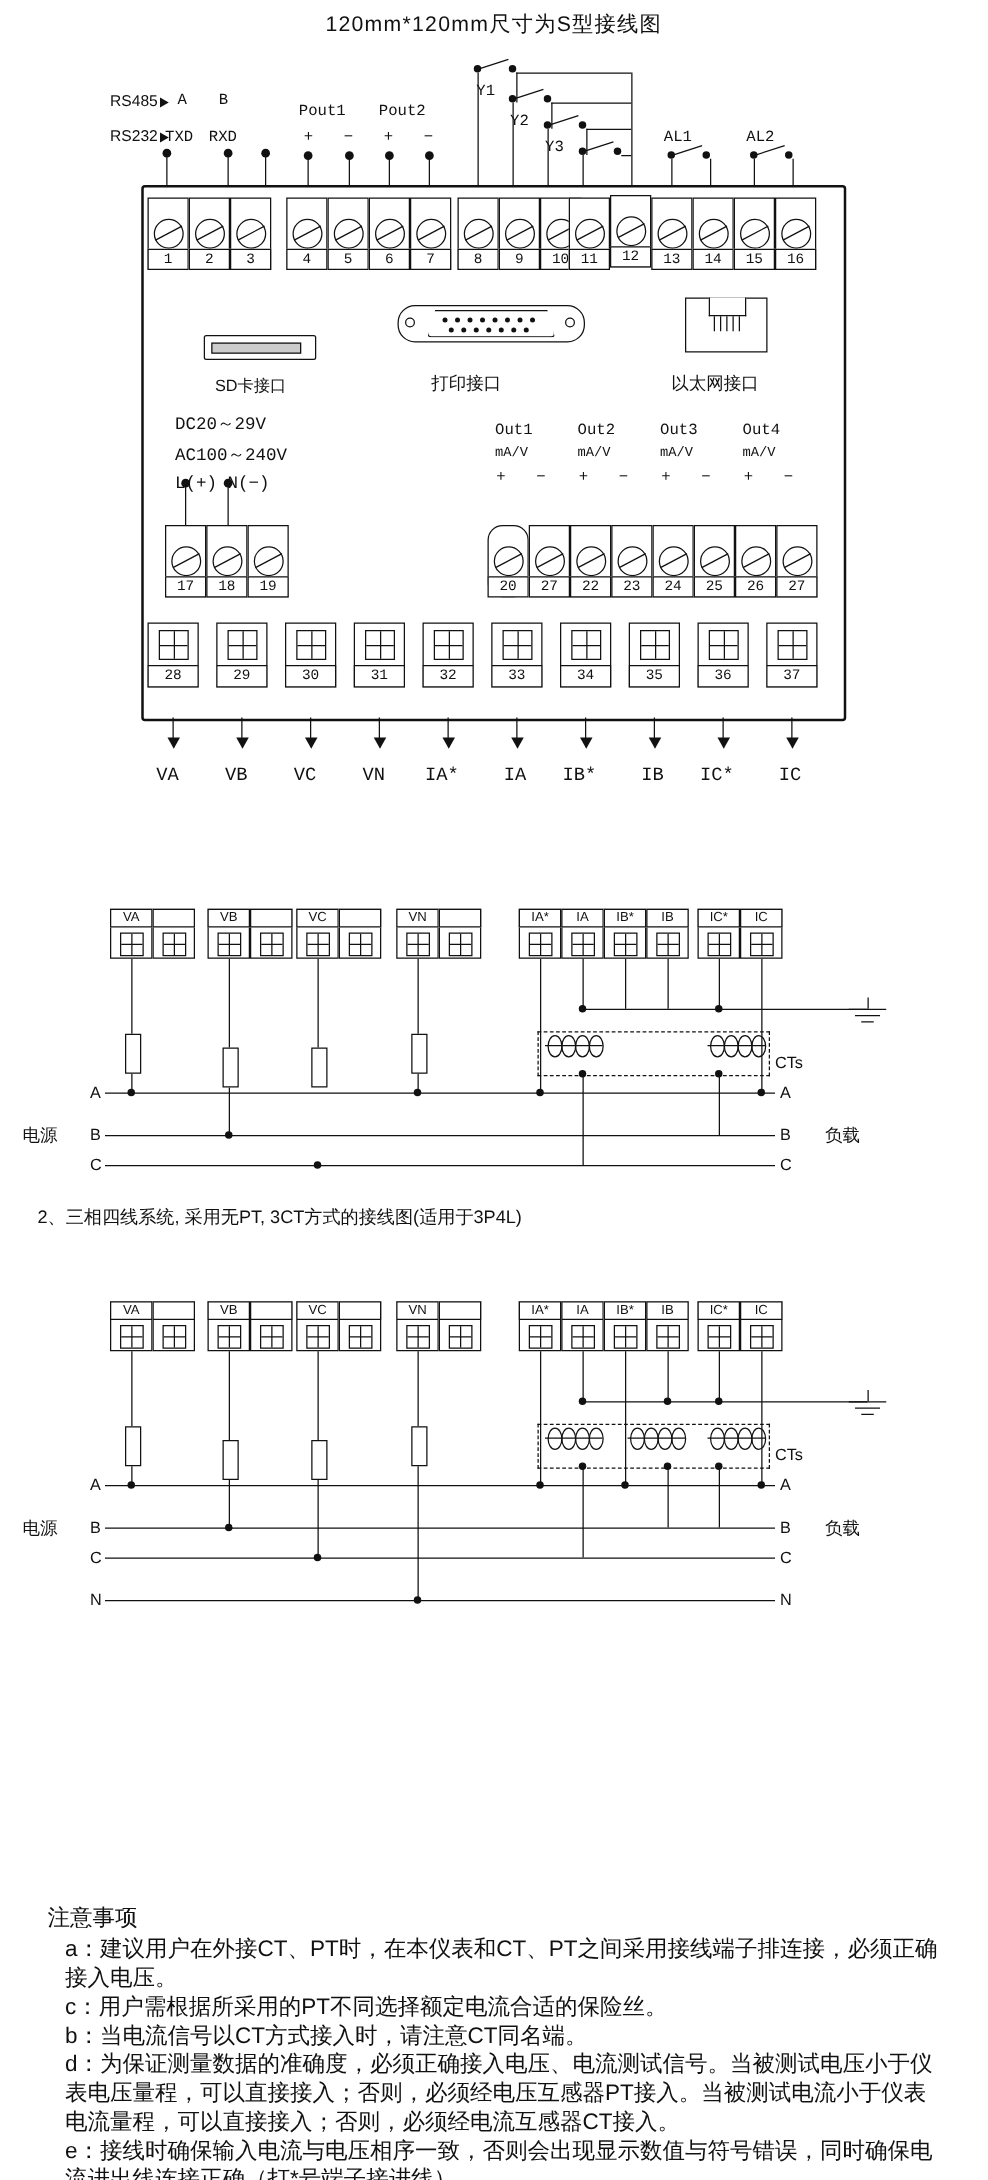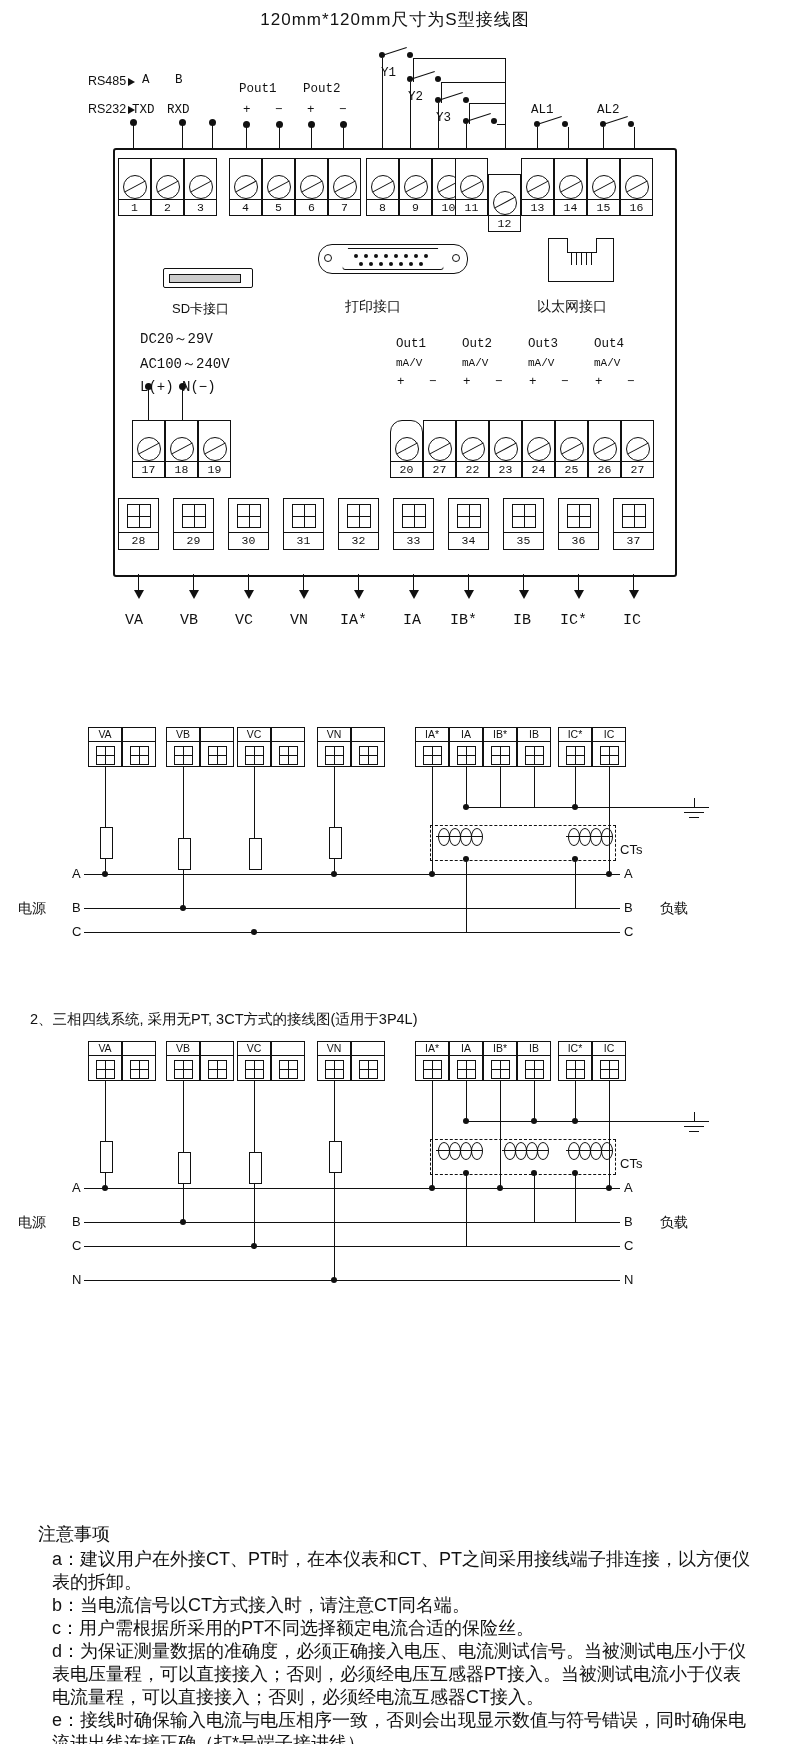--- a/index.html
+++ b/index.html
@@ -270,21 +270,21 @@
           <div class="tnumbox">9</div>
         </div>
       <div class="term" style="left:432px;top:158px;">
           <div class="screw"></div>
           <div class="tnumbox">10</div>
         </div>
       <div class="term" style="left:455px;top:158px;">
           <div class="screw"></div>
           <div class="tnumbox">11</div>
         </div>
-      <div class="term" style="left:488px;top:174px;">
+      <div class="term" style="left:488px;top:156px;">
           <div class="screw"></div>
           <div class="tnumbox">12</div>
         </div>
       <div class="term" style="left:521px;top:158px;">
           <div class="screw"></div>
           <div class="tnumbox">13</div>
         </div>
       <div class="term" style="left:554px;top:158px;">
           <div class="screw"></div>
           <div class="tnumbox">14</div>
@@ -612,21 +612,21 @@
     <div class="lbl" style="left:72px;top:924px;font-size:13px;">C</div>
 
     <div class="lbl" style="left:624px;top:866px;font-size:13px;">A</div>
     <div class="lbl" style="left:624px;top:900px;font-size:13px;">B</div>
     <div class="lbl" style="left:624px;top:924px;font-size:13px;">C</div>
 
     <div class="lbl" style="left:18px;top:900px;font-size:14px;">电源</div>
     <div class="lbl" style="left:660px;top:900px;font-size:14px;">负载</div>
   </div>
 
-  <div class="sect" style="left:30px;top:1010px;text-align:right;">2、三相四线系统, 采用无PT, 3CT方式的接线图(适用于3P4L)</div>
+  <div class="sect" style="left:30px;top:964px;text-align:right;">2、三相四线系统, 采用无PT, 3CT方式的接线图(适用于3P4L)</div>
 
   <div>
     <div class="wterm" style="left:88px;top:1041px;">
         <div class="cap">VA</div>
         <div class="gx"></div>
       </div>
     <div class="wterm" style="left:122px;top:1041px;">
         <div class="cap"></div>
         <div class="gx"></div>
       </div>
@@ -763,20 +763,20 @@
     <div class="lbl" style="left:624px;top:1214px;font-size:13px;">B</div>
     <div class="lbl" style="left:624px;top:1238px;font-size:13px;">C</div>
     <div class="lbl" style="left:624px;top:1272px;font-size:13px;">N</div>
 
     <div class="lbl" style="left:18px;top:1214px;font-size:14px;">电源</div>
     <div class="lbl" style="left:660px;top:1214px;font-size:14px;">负载</div>
   </div>
 
   <div class="notes">
     <p class="h">注意事项</p>
-    <p class="indent">a：建议用户在外接CT、PT时，在本仪表和CT、PT之间采用接线端子排连接，以方便仪表的拆卸。</p>
+    <p class="indent">a：建议用户在外接CT、PT时，在本仪表和CT、PT之间采用接线端子排连接，必须正确接入电压。</p>
+    <p class="indent">c：用户需根据所采用的PT不同选择额定电流合适的保险丝。</p>
     <p class="indent">b：当电流信号以CT方式接入时，请注意CT同名端。</p>
-    <p class="indent">c：用户需根据所采用的PT不同选择额定电流合适的保险丝。</p>
     <p class="indent">d：为保证测量数据的准确度，必须正确接入电压、电流测试信号。当被测试电压小于仪表电压量程，可以直接接入；否则，必须经电压互感器PT接入。当被测试电流小于仪表电流量程，可以直接接入；否则，必须经电流互感器CT接入。</p>
     <p class="indent">e：接线时确保输入电流与电压相序一致，否则会出现显示数值与符号错误，同时确保电流进出线连接正确（打*号端子接进线）</p>
   </div>
 
 </div>
 
 </body></html>

